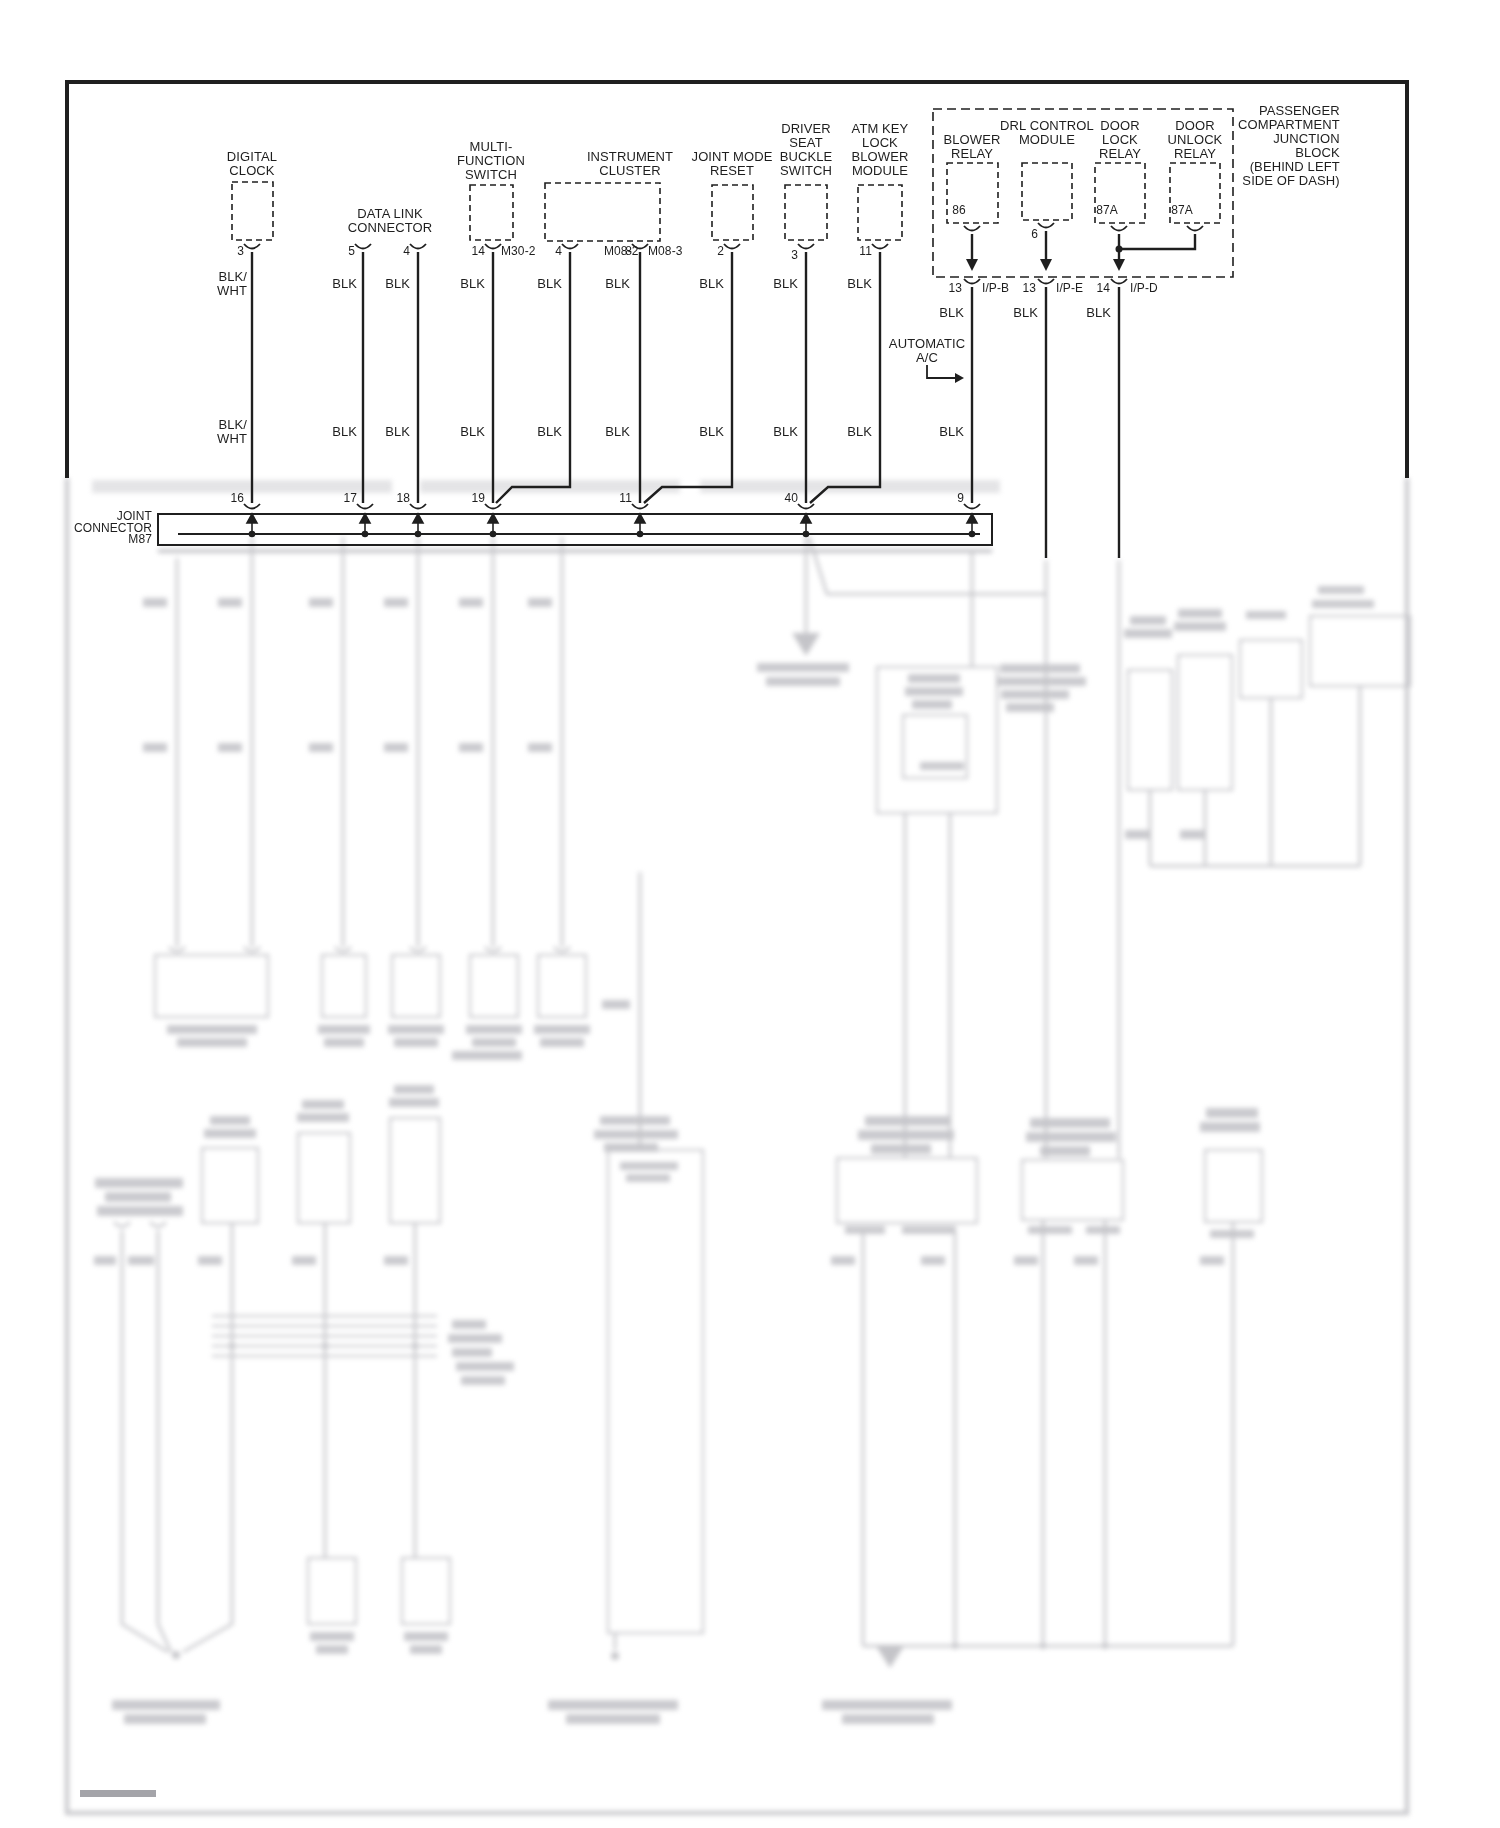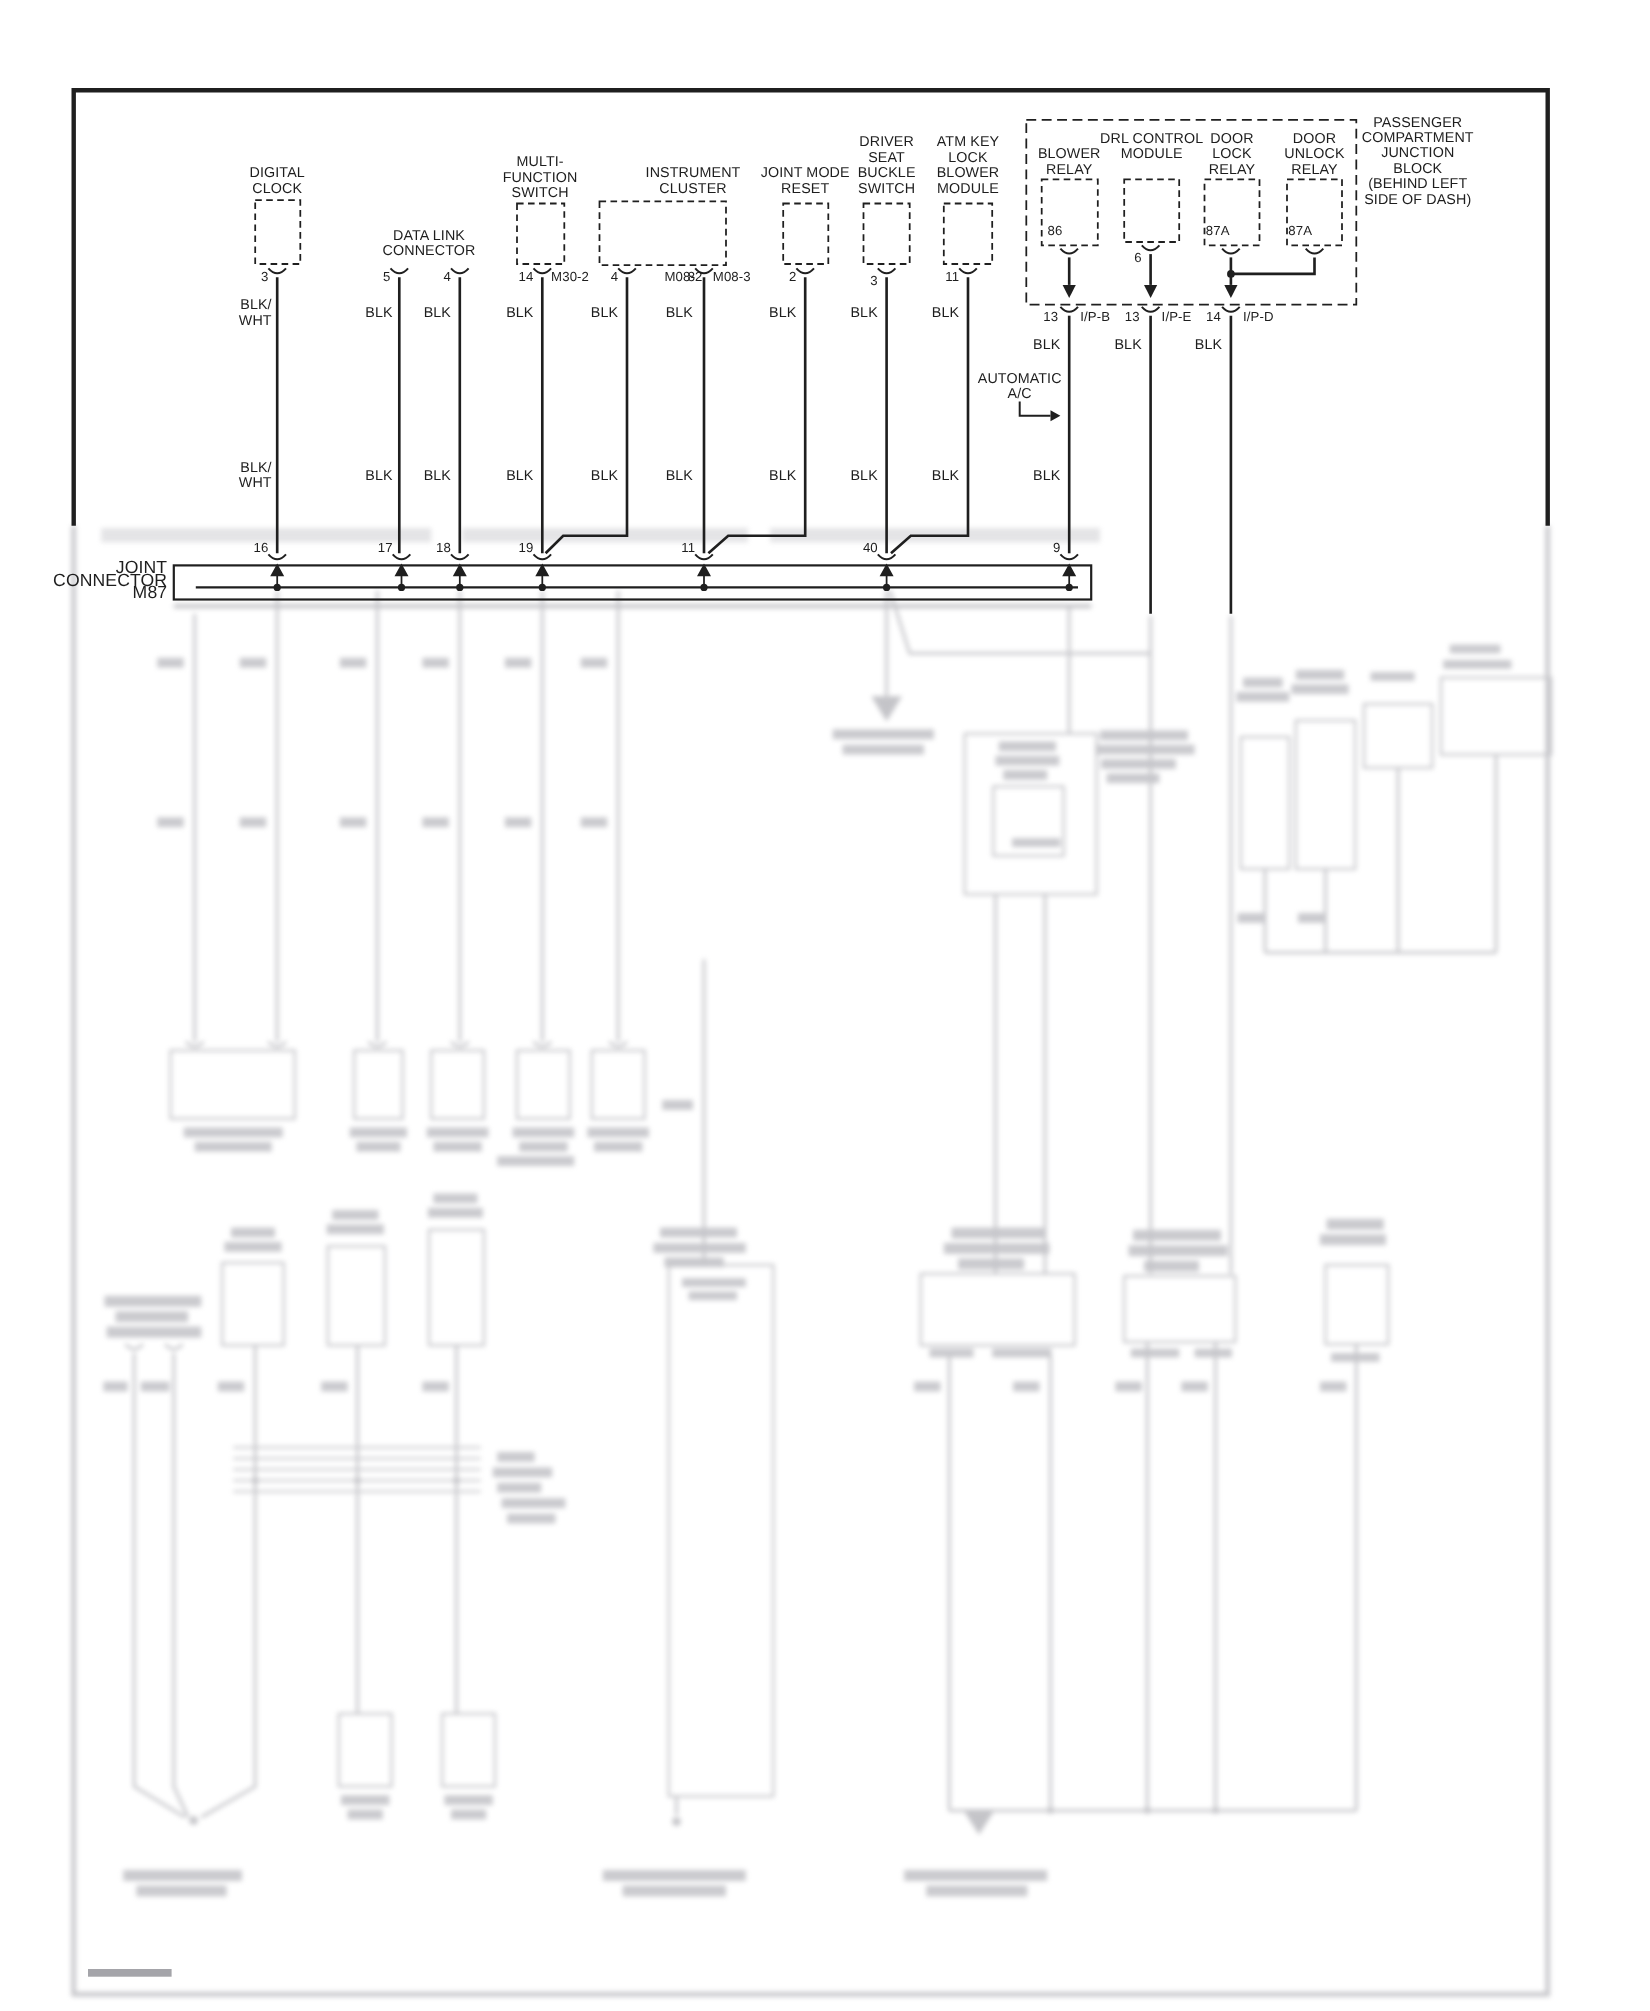--- a/index.html
+++ b/index.html
@@ -5,24 +5,24 @@
   html,body{margin:0;padding:0;background:#fff;}
   #stage{position:relative;width:1500px;height:1828px;background:#ffffff;overflow:hidden;
          font-family:"Liberation Sans",sans-serif;}
   svg{position:absolute;left:0;top:0;}
   #ghost-svg{z-index:1;filter:blur(2.4px);opacity:.52;}
   #crisp-svg{z-index:2;}
   #labels{position:absolute;left:0;top:0;width:100%;height:100%;z-index:3;}
   .lbl{position:absolute;font-size:13px;line-height:14px;color:#1e1e1e;white-space:pre-line;
        letter-spacing:.1px;}
   .lc{transform:translateX(-50%);text-align:center;}
-  .ll{text-align:center;}
+  .ll{text-align:right;}
   .lr{transform:translateX(-100%);text-align:right;}
   .pin{font-size:12px;line-height:13px;}
-  .joint{font-size:16px;line-height:11.5px;}
+  .joint{font-size:12px;line-height:11.5px;}
 </style>
 </head>
 <body>
 
 <div id="stage">
 
   <svg id="ghost-svg" width="1500" height="1828">
     <g fill="#9a9aa2" stroke="none">
       <rect x="92" y="480" width="300" height="13" opacity=".5"></rect>
         <rect x="420" y="480" width="260" height="13" opacity=".5"></rect>

